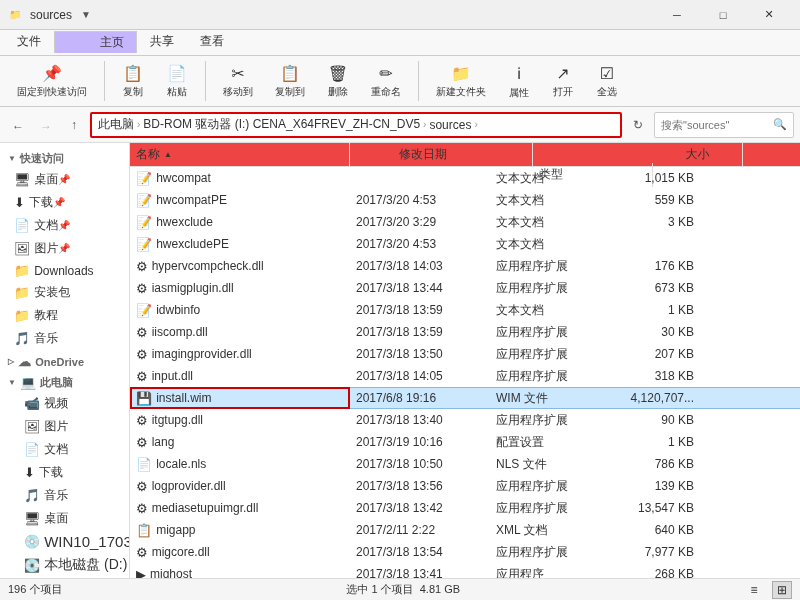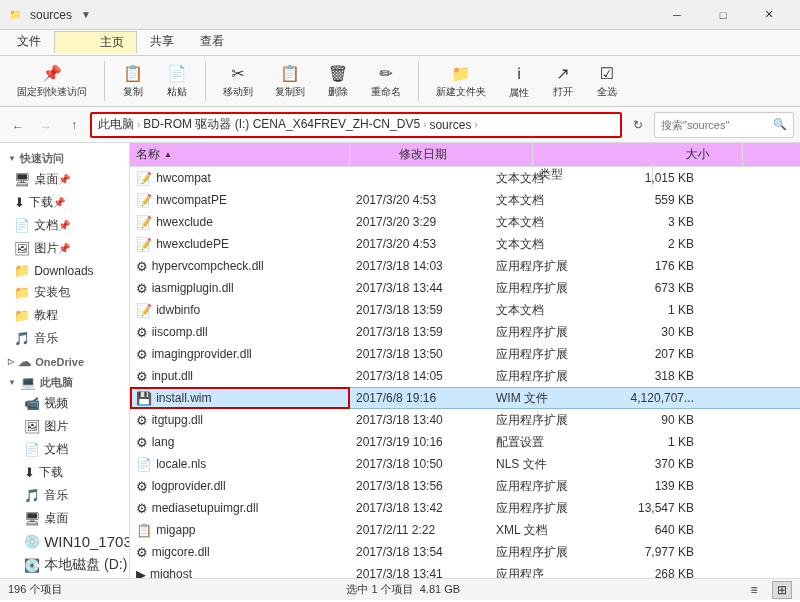--- a/index.html
+++ b/index.html
@@ -18,21 +18,21 @@
     .title-bar-left { display: flex; align-items: center; gap: 6px; }
     .tb-icon { width: 16px; height: 16px; display: flex; align-items: center; justify-content: center; font-size: 10px; color: #555; cursor: pointer; }
     .title-text { font-size: 12px; color: #333; }
     .window-controls { display: flex; gap: 0; }
     .win-btn { width: 46px; height: 30px; display: flex; align-items: center; justify-content: center; font-size: 11px; cursor: pointer; background: transparent; border: none; color: #333; }
 
     
     .ribbon { background: #f8f8f8; border-bottom: 1px solid #ccc; }
     .ribbon-tabs { display: flex; height: 26px; padding: 0 4px; border-bottom: 1px solid #ccc; }
     .ribbon-tab { padding: 4px 12px; font-size: 12px; cursor: pointer; color: #333; border: 1px solid transparent; border-bottom: none; background: transparent; height: 22px; display: flex; align-items: center; }
-    .ribbon-tab.active { background: #fef9c3; border-color: #ccc; border-bottom-color: #fff; position: relative; top: 1px; z-index: 2; padding-left: 45px; }
+    .ribbon-tab.active { background: #c4b5fd; border-color: #ccc; border-bottom-color: #fff; position: relative; top: 1px; z-index: 2; padding-left: 45px; }
     .ribbon-content { height: 50px; display: flex; align-items: center; padding: 4px 8px; gap: 4px; }
     .ribbon-btn { display: flex; flex-direction: column; align-items: center; padding: 4px 8px; cursor: pointer; border: 1px solid transparent; border-radius: 2px; min-width: 40px; font-size: 10px; color: #333; }
     .ribbon-btn-icon { font-size: 16px; margin-bottom: 2px; }
     .ribbon-separator { width: 1px; height: 40px; background: #ccc; margin: 0 4px; }
 
     
     .nav-bar { height: 36px; background: #f8f8f8; border-bottom: 1px solid #ddd; display: flex; align-items: center; padding: 0 6px; gap: 4px; }
     .nav-btn { width: 24px; height: 24px; display: flex; align-items: center; justify-content: center; cursor: pointer; border: 1px solid transparent; border-radius: 2px; font-size: 12px; color: #555; background: transparent; }
     .nav-btn.disabled { color: #bbb; cursor: default; }
     .address-bar { flex: 1; height: 26px; background: #fff; border: 1px solid #ccc; border-radius: 2px; display: flex; align-items: center; padding: 0 6px; font-size: 12px; color: #333; overflow: hidden; }
@@ -51,21 +51,21 @@
     .sidebar-item { display: flex; align-items: center; padding: 3px 6px 3px 10px; cursor: pointer; font-size: 12px; color: #333; white-space: nowrap; overflow: hidden; text-overflow: ellipsis; }
     .sidebar-icon { margin-right: 4px; font-size: 13px; flex-shrink: 0; }
     .sidebar-section { padding: 4px 0 2px 8px; font-size: 11px; font-weight: bold; color: #666; display: flex; align-items: center; cursor: pointer; }
     .sidebar-section-arrow { font-size: 8px; margin-right: 4px; }
     .sidebar-pin { width: 12px; height: 12px; display: inline-block; font-size: 10px; color: #888; }
     .sidebar-indent1 { padding-left: 14px; }
     .sidebar-indent2 { padding-left: 24px; }
 
     
     .file-area { flex: 1; display: flex; flex-direction: column; overflow: hidden; }
-    .file-header { display: flex; align-items: center; height: 24px; background: #f0abfc; border-bottom: 1px solid #ddd; font-size: 12px; color: #333; padding: 0; }
+    .file-header { display: flex; align-items: center; height: 24px; background: #ef4444; border-bottom: 1px solid #ddd; font-size: 12px; color: #333; padding: 0; }
     .col-header { padding: 0 6px; height: 24px; display: flex; align-items: center; cursor: pointer; border-right: 1px solid #ddd; user-select: none; white-space: nowrap; overflow: hidden; }
     .col-name { width: 220px; flex-shrink: 0; }
     .col-date { width: 140px; flex-shrink: 0; margin-left: 43px; }
     .col-type { width: 120px; flex-shrink: 0; margin-top: 40px; }
     .col-size { width: 90px; justify-content: center; flex-shrink: 0; }
     .sort-arrow { margin-left: 4px; font-size: 8px; }
     
     .file-list { flex: 1; overflow-y: auto; overflow-x: hidden; }
     .file-row { display: flex; align-items: center; height: 22px; cursor: pointer; border-bottom: none; }
     .file-cell { padding: 0 6px; height: 22px; display: flex; align-items: center; overflow: hidden; text-overflow: ellipsis; white-space: nowrap; font-size: 12px; color: #333; }
@@ -329,21 +329,20 @@
     <div class="file-cell file-cell-type">文本文档</div>
     <div class="file-cell file-cell-size">3 KB</div>
   </div>
         <div class="file-row">
     <div class="file-cell file-cell-name">
       <span class="file-icon">📝</span>
       <span>hwexcludePE</span>
     </div>
     <div class="file-cell file-cell-date">2017/3/20 4:53</div>
     <div class="file-cell file-cell-type">文本文档</div>
-    <div class="file-cell file-cell-size">2 KB</div>
   </div>
         <div class="file-row">
     <div class="file-cell file-cell-name">
       <span class="file-icon">⚙</span>
       <span>hypervcompcheck.dll</span>
     </div>
     <div class="file-cell file-cell-date">2017/3/18 14:03</div>
     <div class="file-cell file-cell-type">应用程序扩展</div>
     <div class="file-cell file-cell-size">176 KB</div>
   </div>
@@ -419,21 +418,21 @@
     <div class="file-cell file-cell-type">配置设置</div>
     <div class="file-cell file-cell-size">1 KB</div>
   </div>
         <div class="file-row">
     <div class="file-cell file-cell-name">
       <span class="file-icon">📄</span>
       <span>locale.nls</span>
     </div>
     <div class="file-cell file-cell-date">2017/3/18 10:50</div>
     <div class="file-cell file-cell-type">NLS 文件</div>
-    <div class="file-cell file-cell-size">370 KB</div>
+    <div class="file-cell file-cell-size">786 KB</div>
   </div>
         <div class="file-row">
     <div class="file-cell file-cell-name">
       <span class="file-icon">⚙</span>
       <span>logprovider.dll</span>
     </div>
     <div class="file-cell file-cell-date">2017/3/18 13:56</div>
     <div class="file-cell file-cell-type">应用程序扩展</div>
     <div class="file-cell file-cell-size">139 KB</div>
   </div>

